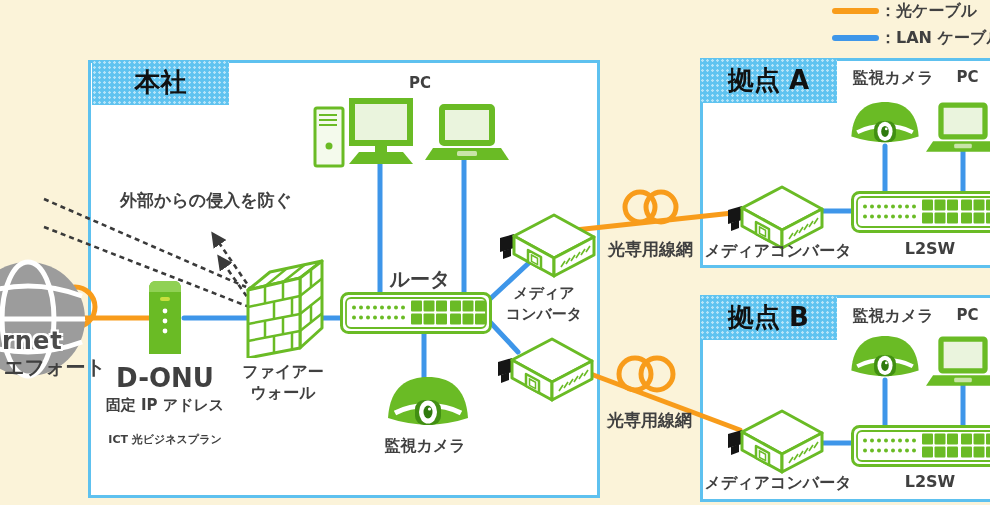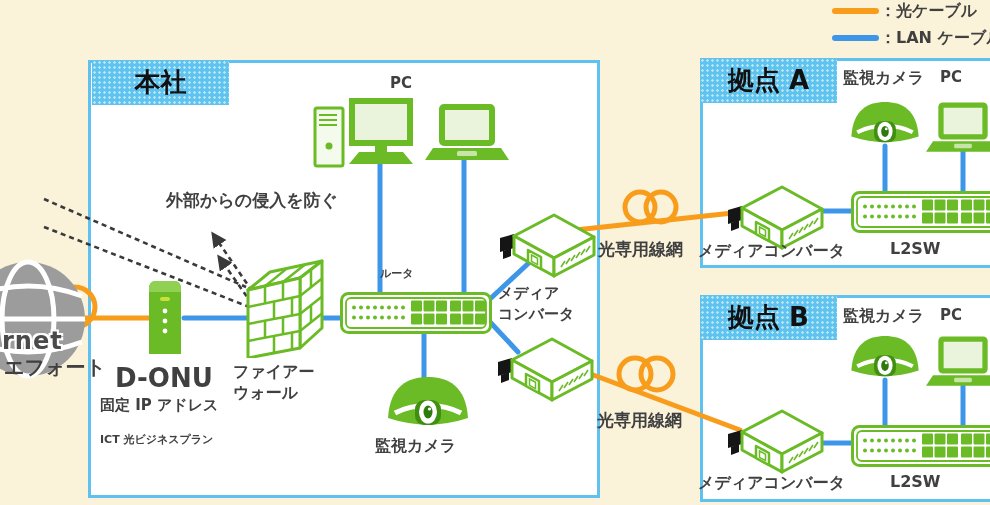--- a/index.html
+++ b/index.html
@@ -14,21 +14,21 @@
     box-sizing:border-box;
   }
   .tab{
     position:absolute;background-color:#5FC3F0;
     background-image:radial-gradient(rgba(255,255,255,.55) 1px, rgba(0,0,0,0) 1.5px);
     background-size:5px 5px;
     font-size:26px;font-weight:bold;text-align:center;line-height:45px;
     color:#111;
   }
   .lbl{position:absolute;font-weight:bold;color:#404040;white-space:nowrap;}
-  .ctr{text-align:left;}
+  .ctr{text-align:center;}
   .pre{white-space:pre-line;}
   .sw{position:absolute;width:47px;height:6px;border-radius:3px;}
   svg.layer{position:absolute;left:0;top:0;pointer-events:none;}
   svg.dev{position:absolute;}
   #globe-text{
     position:absolute;left:2px;top:305px;font-size:24px;font-weight:bold;color:#4a4a4a;
     letter-spacing:1px;
     text-shadow:-2px -2px 0 #fff,2px -2px 0 #fff,-2px 2px 0 #fff,2px 2px 0 #fff;
     margin-top:22px;
   }
@@ -259,27 +259,27 @@
   <svg class="dev" style="left:926px;top:334px;" width="74" height="56">
       <use href="#icon-laptop"></use>
     </svg>
   <svg class="dev" style="left:726px;top:402px;" width="100" height="72">
       <use href="#icon-mediaconv"></use>
     </svg>
   <svg class="dev" style="left:851px;top:425px;" width="152" height="42">
       <use href="#icon-switch"></use>
     </svg>
 
-  <div class="lbl" style="left:120px;top:189px;font-size:17px;margin-left:46px;">外部からの侵入を防ぐ</div>
+  <div class="lbl" style="left:120px;top:189px;font-size:17px;">外部からの侵入を防ぐ</div>
   <div class="lbl ctr" style="left:115px;top:363px;width:100px;font-size:26px;">D-ONU</div>
   <div class="lbl ctr" style="left:100px;top:384px;width:130px;font-size:11px;margin-top:48px;">ICT 光ビジネスプラン</div>
   <div class="lbl ctr pre" style="left:233px;top:361px;width:100px;font-size:16px;line-height:21px;">ファイアー
 ウォール</div>
   <div class="lbl ctr" style="left:100px;top:396px;width:130px;font-size:15px;">固定 IP アドレス</div>
-  <div class="lbl ctr" style="left:380px;top:266px;width:80px;font-size:11px;">ルータ</div>
+  <div class="lbl ctr" style="left:380px;top:266px;width:80px;font-size:20px;">ルータ</div>
   <div class="lbl ctr" style="left:390px;top:74px;width:60px;font-size:15px;">PC</div>
   <div class="lbl ctr" style="left:375px;top:436px;width:100px;font-size:16px;">監視カメラ</div>
   <div class="lbl ctr pre" style="left:498px;top:283px;width:92px;font-size:15px;line-height:21px;">メディア
 コンバータ</div>
 
   <div class="lbl ctr" style="left:598px;top:238px;width:105px;font-size:17px;">光専用線網</div>
   <div class="lbl ctr" style="left:597px;top:409px;width:105px;font-size:17px;">光専用線網</div>
 
   <div class="lbl ctr" style="left:843px;top:68px;width:100px;font-size:16px;">監視カメラ</div>
   <div class="lbl ctr" style="left:940px;top:68px;width:55px;font-size:15px;">PC</div>

